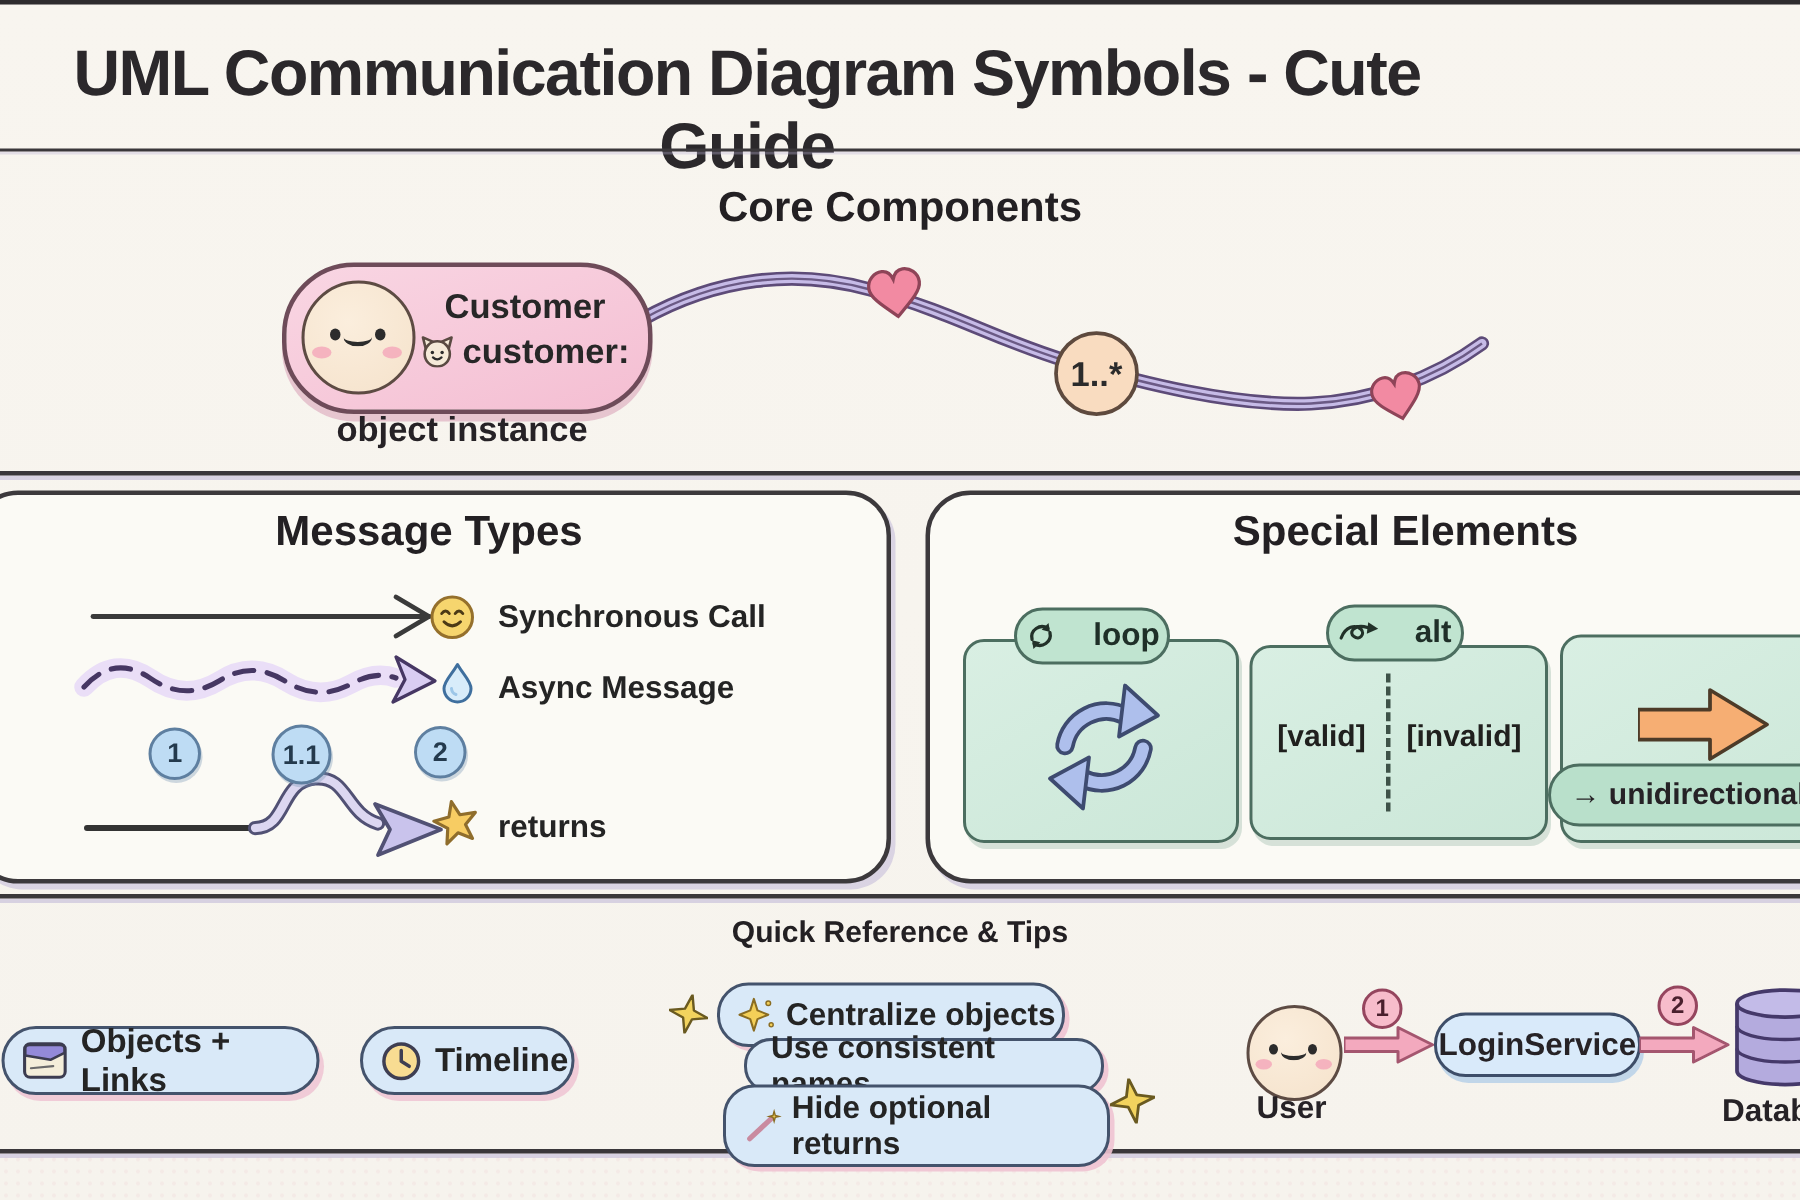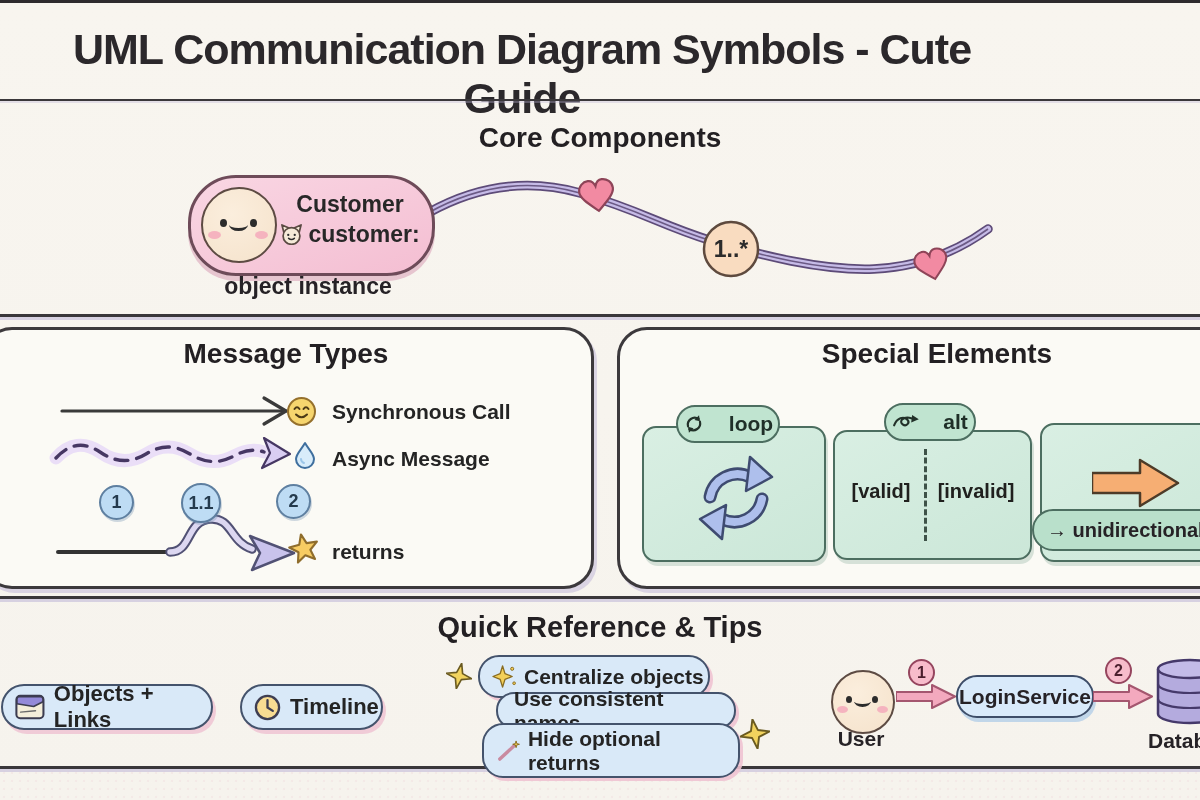--- a/index.html
+++ b/index.html
@@ -6,26 +6,26 @@
   #stage{position:relative;width:1200px;height:800px;overflow:hidden;
          background:linear-gradient(180deg,#f8f5ef 0%,#f6f3ed 100%);
          font-family:"Liberation Sans", sans-serif;color:#262226;border-top:3px solid #2e2b2e;box-sizing:border-box;}
   .abs{position:absolute;}
   .hline{position:absolute;left:0;right:0;height:2.5px;background:#3a373a;box-shadow:0 3px 0 rgba(190,180,215,.55);}
   #line1{top:96px;height:1.8px;box-shadow:0 2px 0 rgba(190,180,215,.35);}
   #line2{top:311px;} #line3{top:593px;} #line4{top:763px;}
   #footer-strip{left:0;top:766px;width:1200px;height:34px;
     background-image:radial-gradient(rgba(225,150,170,.10) 1px, transparent 1.6px);background-size:8px 8px;}
 
-  #main-title{top:22px;left:0;width:996px;text-align:center;font-size:43px;font-weight:700;letter-spacing:-1px;color:#2b282b;padding-left:24px;}
+  #main-title{top:22px;left:0;width:996px;text-align:center;font-size:43px;font-weight:700;letter-spacing:-1px;color:#2b282b;}
   .sec-heading{position:absolute;text-align:center;font-size:28px;font-weight:700;color:#232023;}
   #core-heading{top:119px;left:0;width:1200px;}
   #mt-heading{top:335px;left:-15px;width:602px;}
   #se-heading{top:335px;left:617px;width:640px;}
-  #qr-heading{top:608px;left:0;width:1200px;font-size:29px;}
+  #qr-heading{top:608px;left:0;width:1200px;font-size:20px;}
 
   .panel{position:absolute;background:#fbfaf5;border:3px solid #3c393c;border-radius:30px;box-shadow:3px 4px 0 rgba(190,180,215,.5);}
   #mt-panel{left:-18px;top:324px;width:606px;height:256px;}
   #se-panel{left:617px;top:324px;width:660px;height:256px;}
 
   
   #object-pill{left:188px;top:172px;width:241px;height:95px;border-radius:48px;
     background:linear-gradient(160deg,#f9d6e3,#f4bed2);border:3px solid #6e4b59;
     box-shadow:0 5px 0 rgba(214,150,175,.5);}
   .face{position:absolute;border-radius:50%;background:radial-gradient(circle at 40% 35%,#fbeedd,#f5e2cb);border:2.5px solid #5d4b43;}

